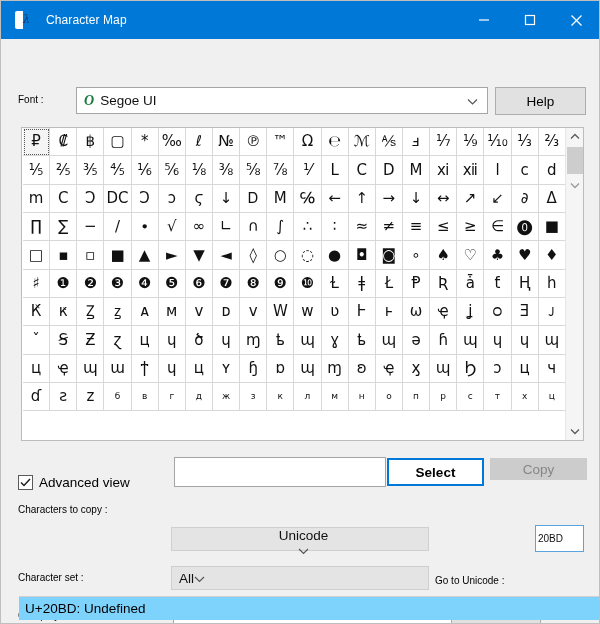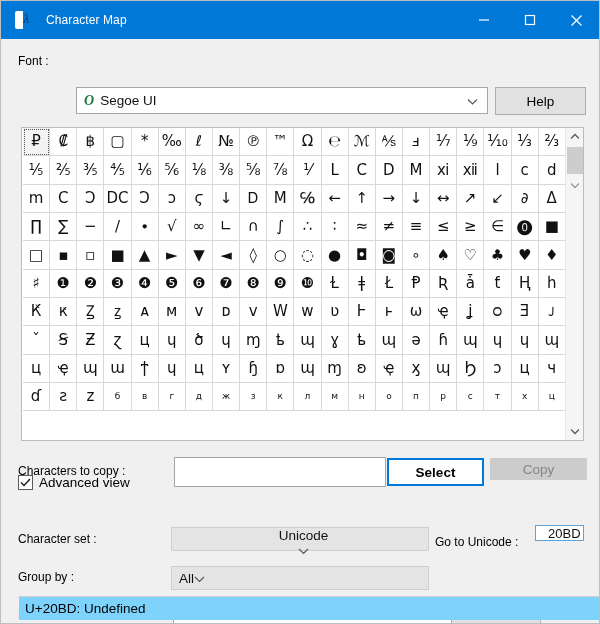--- a/index.html
+++ b/index.html
@@ -80,22 +80,23 @@
   .cap-btn svg { display: block; }
 
   
   .client {
     position: relative;
     height: 585px;
     background: #f0f0f0;
   }
   .lbl {
     position: absolute;
-    font-size: 12px;
+    font-size: 10px;
     color: #000000;
+    margin-top: 40px;
   }
   .font-label { left: 17px; top: 15px; }
 
   .combo {
     position: absolute;
     box-sizing: border-box;
     background: #ffffff;
     border: 1px solid #a5a5a5;
     display: flex;
     align-items: center;
@@ -257,24 +258,24 @@
     border: 1px solid #cfcfcf;
     font-size: 13.5px;
     color: #101010;
     display: flex;
     align-items: center;
     padding-left: 7px;
   }
   #charset-combo { left: 170px; top: 488px; width: 258px; height: 24px; flex-direction: column; }
   #gotounicode-label { left: 434px; top: 496px; }
   #gotounicode-input {
-    left: 534px; top: 486px; width: 49px; height: 16px;
+    left: 534px; top: 486px; width: 49px; height: 27px;
     border: 1px solid #5aa3dc;
-    font-size: 13px;
-    padding-left: 12px;
+    font-size: 10px;
+    padding-left: 2px;
   }
   #groupby-label { left: 17px; top: 531px; }
   #groupby-combo { left: 170px; top: 527px; width: 258px; height: 24px; }
 
   #search-label { left: 17px; top: 568px; }
   #search-input { left: 172px; top: 560px; width: 285px; height: 29px; }
   #reset-btn { left: 450px; top: 561px; width: 90px; height: 27px; }
 
   .statusbar {
     position: absolute;

